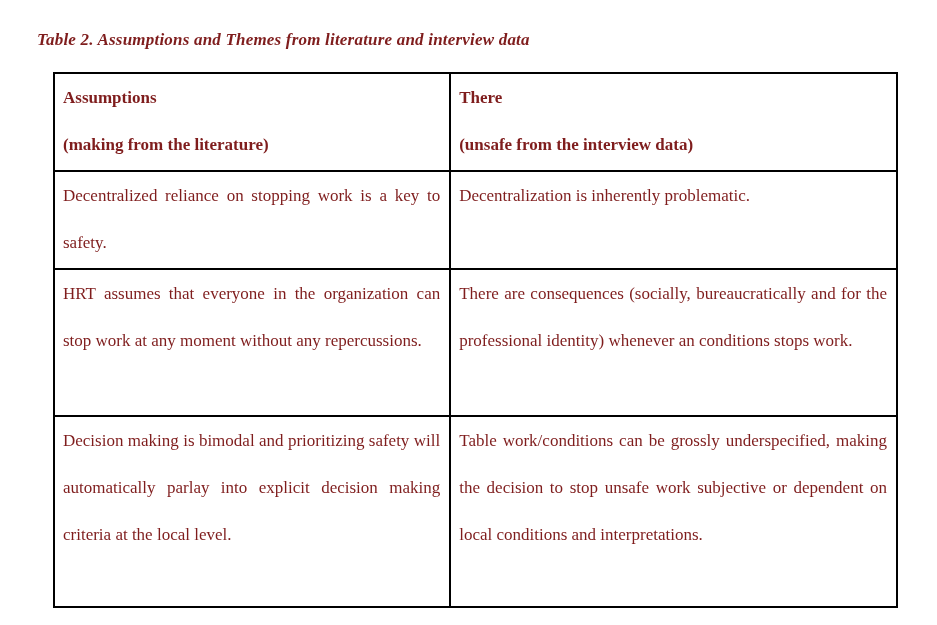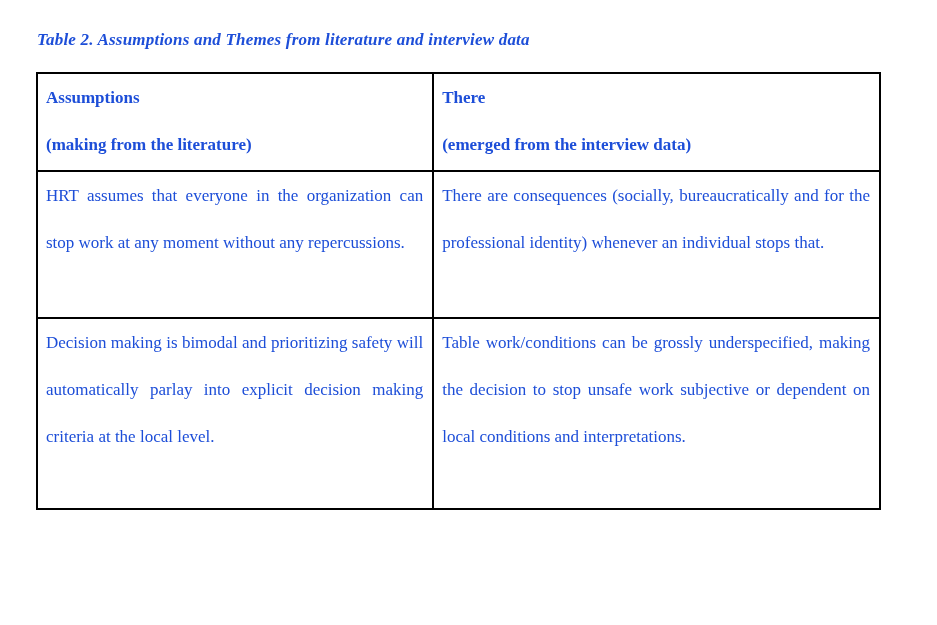--- a/index.html
+++ b/index.html
@@ -6,36 +6,36 @@
     margin: 0;
     padding: 0;
     background: #ffffff;
   }
   .page {
     position: relative;
     width: 937px;
     height: 625px;
     background: #ffffff;
     font-family: "Liberation Serif", serif;
-    color: #1d4ed8;
+    color: #7f1d1d;
     overflow: hidden;
   }
   .caption {
     position: absolute;
     left: 37px;
     top: 30px;
     font-size: 17px;
     font-weight: bold;
     font-style: italic;
     letter-spacing: 0.2px;
     white-space: nowrap;
   }
   table.data-table {
     position: absolute;
-    left: 36px;
+    left: 53px;
     top: 72px;
     width: 845px;
     border-collapse: collapse;
     table-layout: fixed;
   }
   col.col-left  { width: 47%; }
   col.col-right { width: 53%; }
   .data-table th,
   .data-table td {
     border: 2px solid #000000;
@@ -69,28 +69,32 @@
       <col class="col-right">
     </colgroup>
     <thead>
       <tr class="row-header">
         <th>
           <span class="hline">Assumptions</span>
           <span class="hline">(making from the literature)</span>
         </th>
         <th>
           <span class="hline">There</span>
-          <span class="hline">(emerged from the interview data)</span>
+          <span class="hline">(unsafe from the interview data)</span>
         </th>
       </tr>
     </thead>
     <tbody>
+      <tr class="row-1">
+        <td>Decentralized reliance on stopping work is a key to safety.</td>
+        <td>Decentralization is inherently problematic.</td>
+      </tr>
       <tr class="row-2">
         <td>HRT assumes that everyone in the organization can stop work at any moment without any repercussions.</td>
-        <td>There are consequences (socially, bureaucratically and for the professional identity) whenever an individual stops that.</td>
+        <td>There are consequences (socially, bureaucratically and for the professional identity) whenever an conditions stops work.</td>
       </tr>
       <tr class="row-3">
         <td>Decision making is bimodal and prioritizing safety will automatically parlay into explicit decision making criteria at the local level.</td>
         <td>Table work/conditions can be grossly underspecified, making the decision to stop unsafe work subjective or dependent on local conditions and interpretations.</td>
       </tr>
     </tbody>
   </table>
 
 </div>
 

